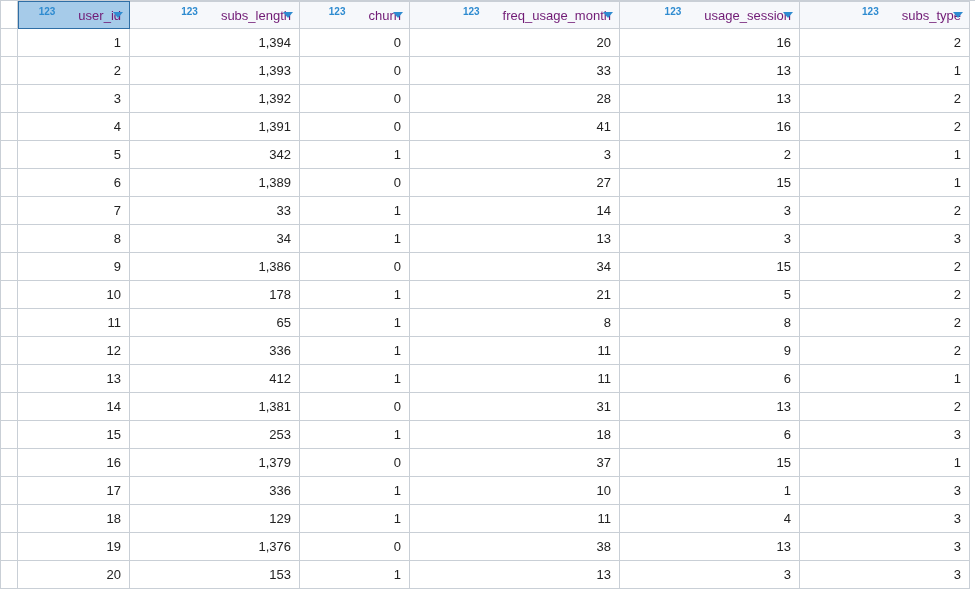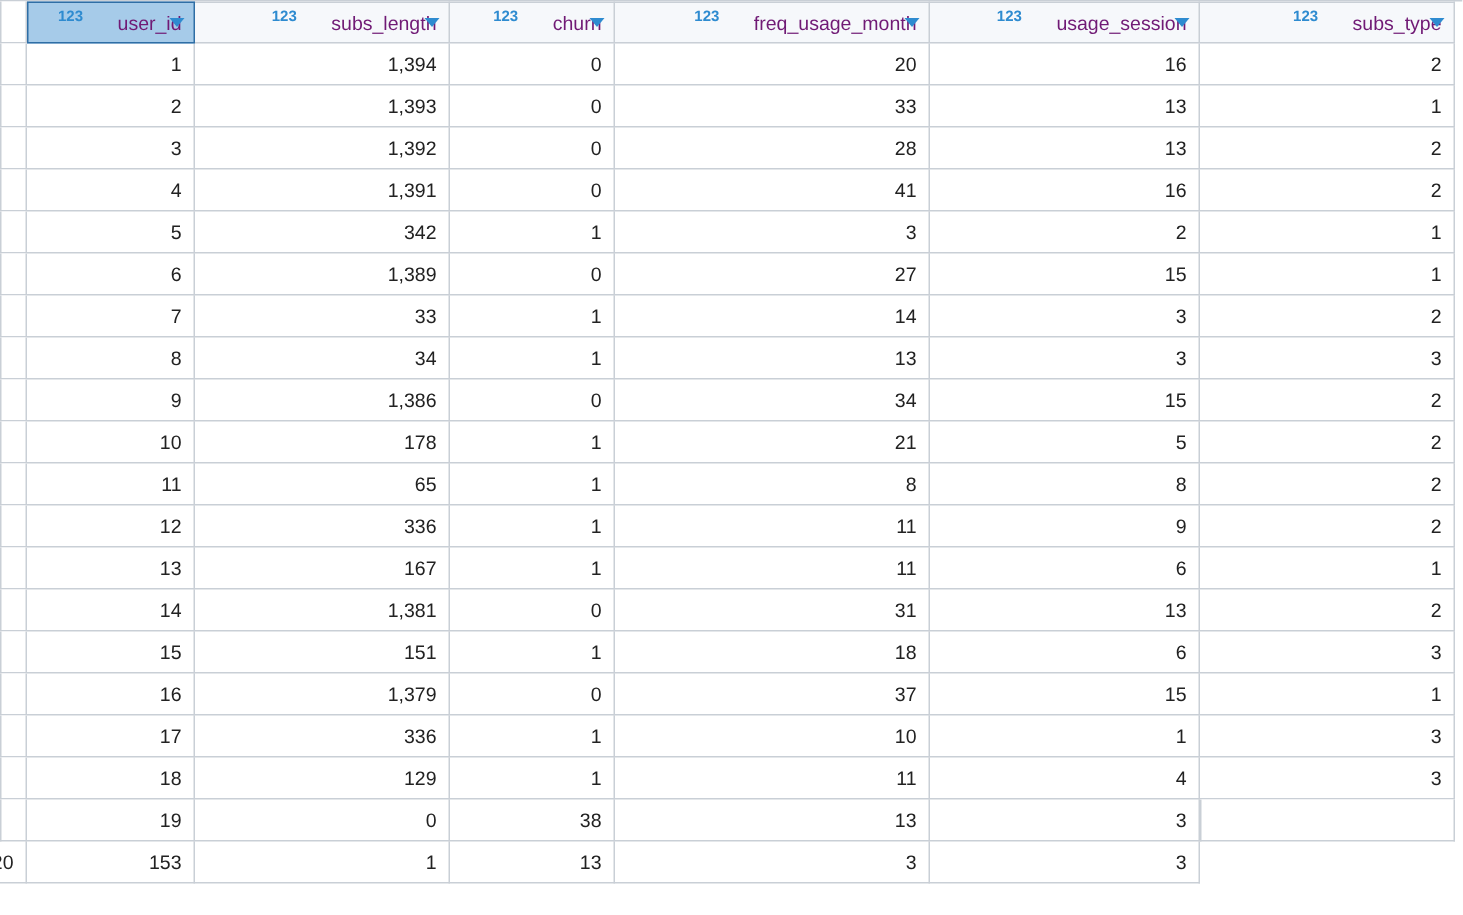--- a/index.html
+++ b/index.html
@@ -183,35 +183,35 @@
     <div class="cell row-odd">2</div>
     <div class="gut row-even"></div>
     <div class="cell row-even">12</div>
     <div class="cell row-even">336</div>
     <div class="cell row-even">1</div>
     <div class="cell row-even">11</div>
     <div class="cell row-even">9</div>
     <div class="cell row-even">2</div>
     <div class="gut row-odd"></div>
     <div class="cell row-odd">13</div>
-    <div class="cell row-odd">167</div>
+    <div class="cell row-odd">412</div>
     <div class="cell row-odd">1</div>
     <div class="cell row-odd">11</div>
     <div class="cell row-odd">6</div>
     <div class="cell row-odd">1</div>
     <div class="gut row-even"></div>
     <div class="cell row-even">14</div>
     <div class="cell row-even">1,381</div>
     <div class="cell row-even">0</div>
     <div class="cell row-even">31</div>
     <div class="cell row-even">13</div>
     <div class="cell row-even">2</div>
     <div class="gut row-odd"></div>
     <div class="cell row-odd">15</div>
-    <div class="cell row-odd">151</div>
+    <div class="cell row-odd">253</div>
     <div class="cell row-odd">1</div>
     <div class="cell row-odd">18</div>
     <div class="cell row-odd">6</div>
     <div class="cell row-odd">3</div>
     <div class="gut row-even"></div>
     <div class="cell row-even">16</div>
     <div class="cell row-even">1,379</div>
     <div class="cell row-even">0</div>
     <div class="cell row-even">37</div>
     <div class="cell row-even">15</div>
@@ -225,20 +225,21 @@
     <div class="cell row-odd">3</div>
     <div class="gut row-even"></div>
     <div class="cell row-even">18</div>
     <div class="cell row-even">129</div>
     <div class="cell row-even">1</div>
     <div class="cell row-even">11</div>
     <div class="cell row-even">4</div>
     <div class="cell row-even">3</div>
     <div class="gut row-odd"></div>
     <div class="cell row-odd">19</div>
+    <div class="cell row-odd">1,376</div>
     <div class="cell row-odd">0</div>
     <div class="cell row-odd">38</div>
     <div class="cell row-odd">13</div>
     <div class="cell row-odd">3</div>
     <div class="gut row-even"></div>
     <div class="cell row-even">20</div>
     <div class="cell row-even">153</div>
     <div class="cell row-even">1</div>
     <div class="cell row-even">13</div>
     <div class="cell row-even">3</div>

